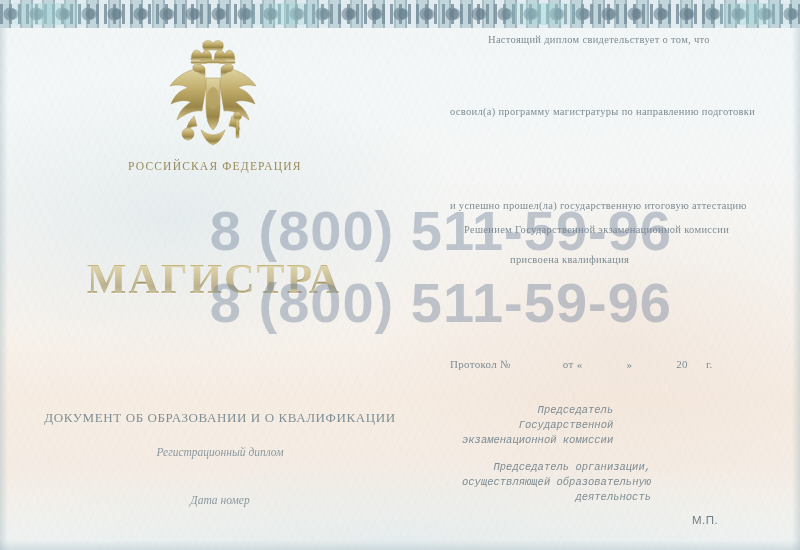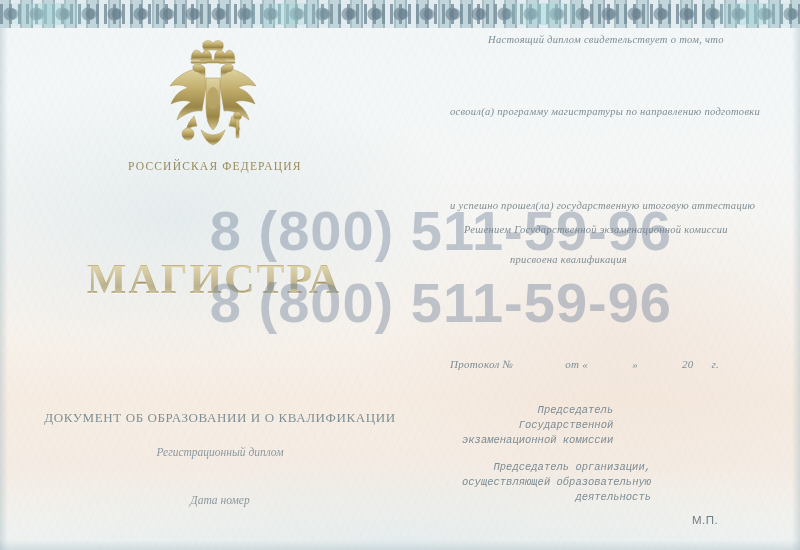--- a/index.html
+++ b/index.html
@@ -195,21 +195,20 @@
     width: 360px;
     height: 522px;
   }
   .r-line {
     position: absolute;
     font-family: "Liberation Serif", serif;
     font-size: 10.5px;
     color: #7d8c94;
     letter-spacing: 0.3px;
     white-space: nowrap;
-    font-style: italic;
   }
   .r-intro   { left: 48px; top: 6px; }
   .r-program { left: 10px; top: 78px; }
   .r-passed  { left: 10px; top: 172px; }
   .r-commission { left: 24px; top: 196px; }
   .r-qual    { left: 70px; top: 226px; }
   .r-protocol { left: 10px; top: 330px; font-size: 11px; }
   .r-protocol .sp1 { display:inline-block; width: 52px; }
   .r-protocol .sp2 { display:inline-block; width: 44px; }
   .r-protocol .sp3 { display:inline-block; width: 18px; }

